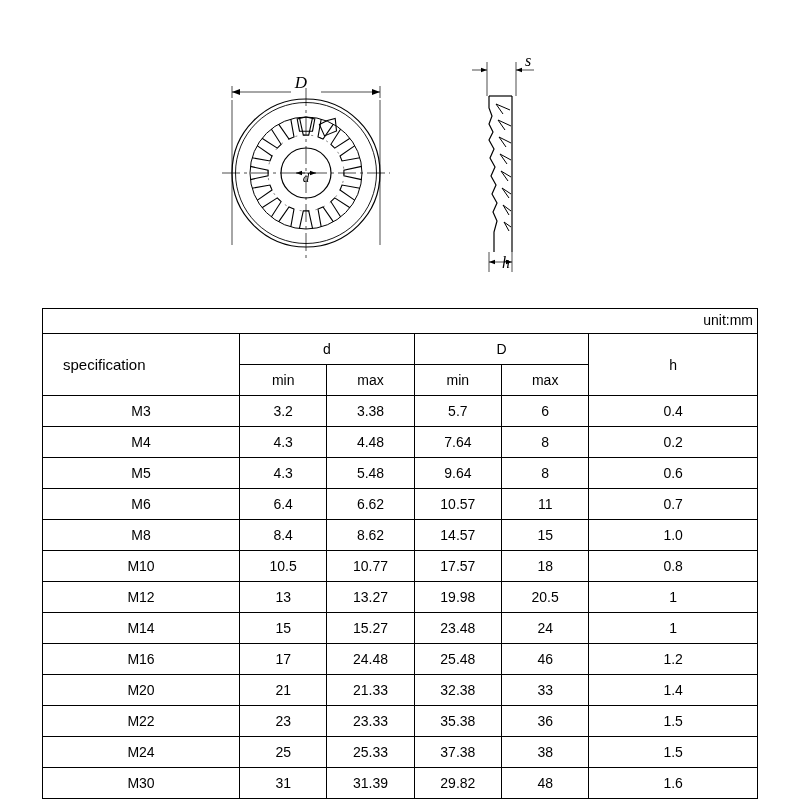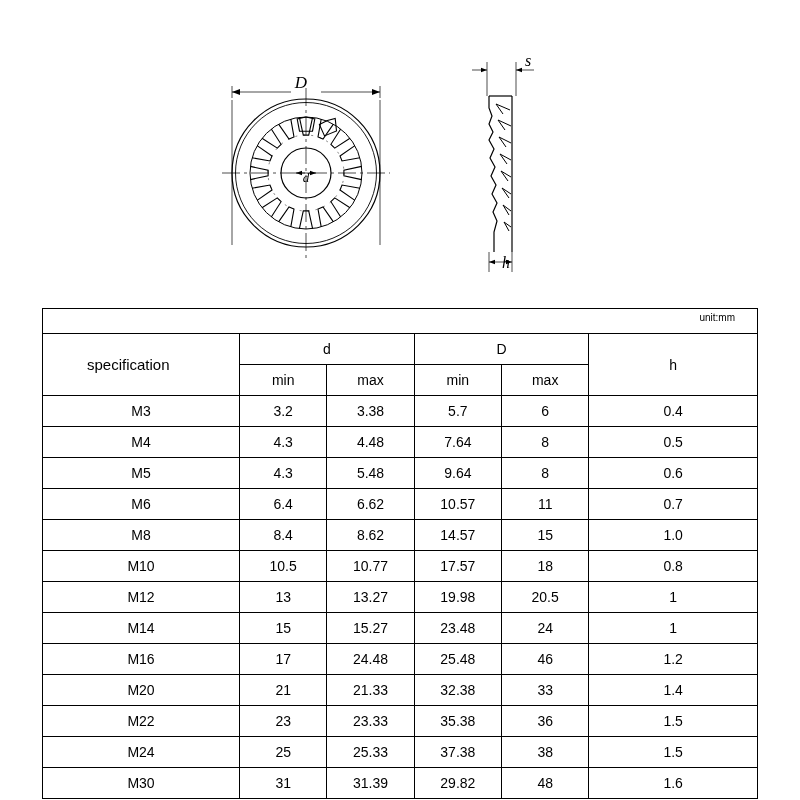--- a/index.html
+++ b/index.html
@@ -33,42 +33,42 @@
     width: 716px;
   }
   .unit-row {
     border: 1px solid #000;
     border-bottom: none;
     height: 24px;
     position: relative;
   }
   .unit-label {
     position: absolute;
-    right: 22px;
+    right: 4px;
     top: 3px;
-    font-size: 10px;
+    font-size: 14px;
     font-family: "Liberation Sans", sans-serif;
   }
   table.spec {
     border-collapse: collapse;
     width: 716px;
     table-layout: fixed;
   }
   table.spec th, table.spec td {
     border: 1px solid #000;
     text-align: center;
     font-size: 14px;
     font-family: "Liberation Sans", sans-serif;
     font-weight: normal;
     height: 30px;
     padding: 0;
   }
   table.spec th.spec-head {
     text-align: left;
-    padding-left: 44px;
+    padding-left: 20px;
     font-size: 15px;
   }
   .col-spec { width: 194px; }
   .col-num  { width: 86px; }
   .col-h    { width: 166px; }
 </style>
 </head>
 <body>
 
 <div id="drawing">
@@ -195,21 +195,21 @@
           <td>5.7</td>
           <td>6</td>
           <td>0.4</td>
         </tr>
         <tr>
           <td>M4</td>
           <td>4.3</td>
           <td>4.48</td>
           <td>7.64</td>
           <td>8</td>
-          <td>0.5</td>
+          <td>0.2</td>
         </tr>
         <tr>
           <td>M5</td>
           <td>4.3</td>
           <td>5.48</td>
           <td>9.64</td>
           <td>8</td>
           <td>0.6</td>
         </tr>
         <tr>

